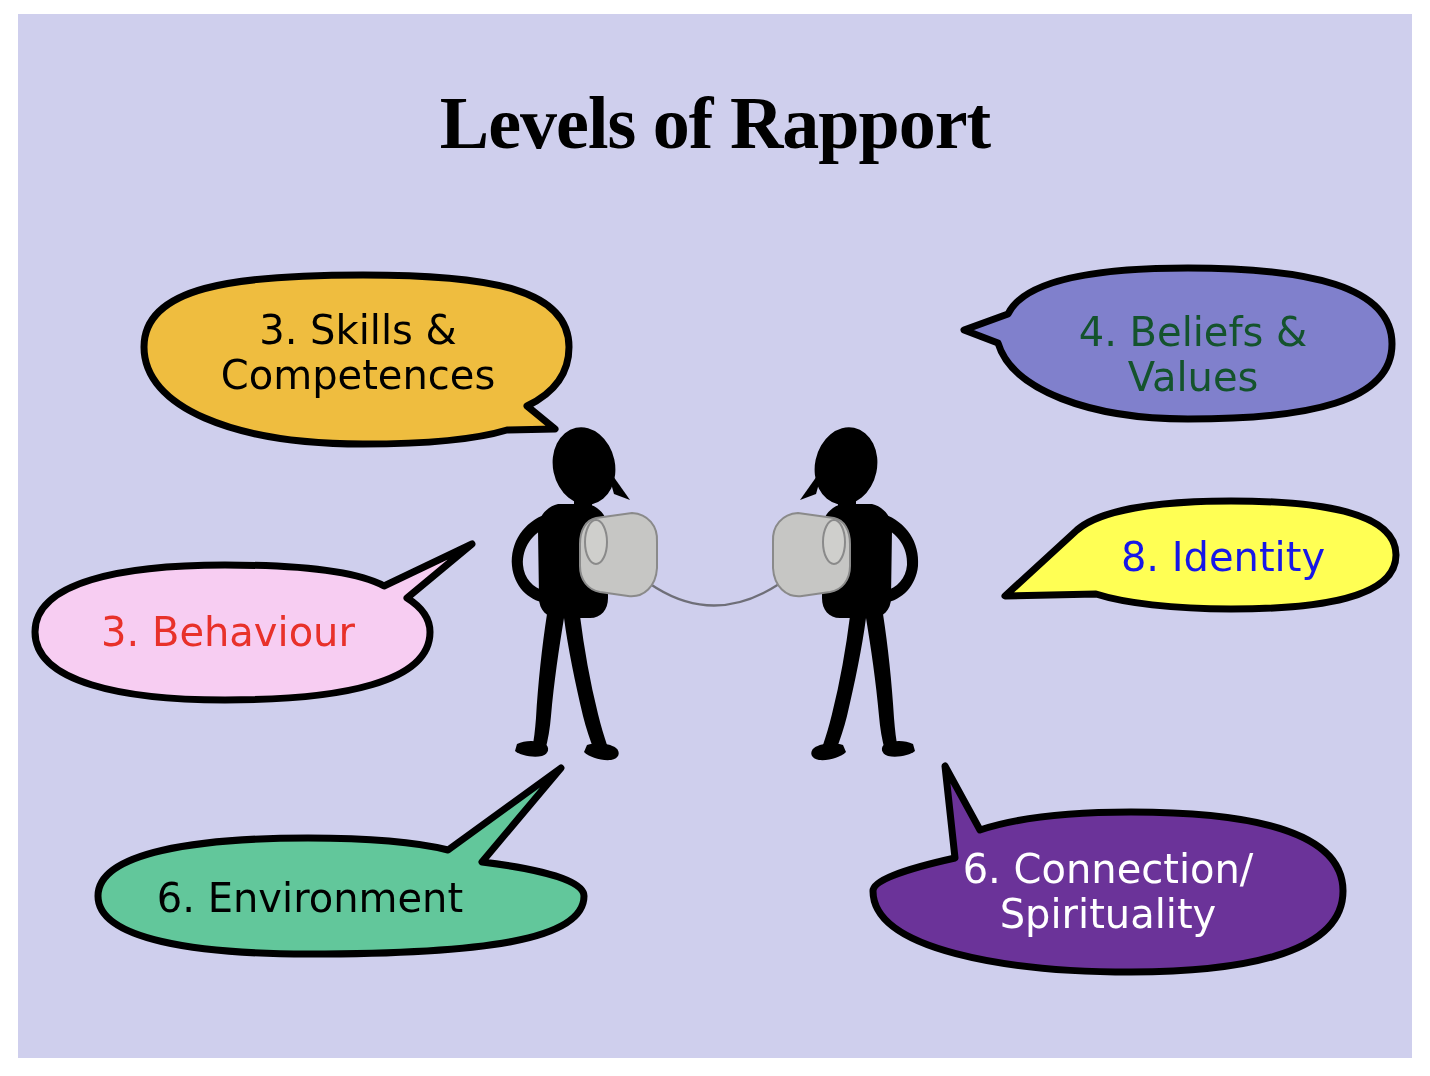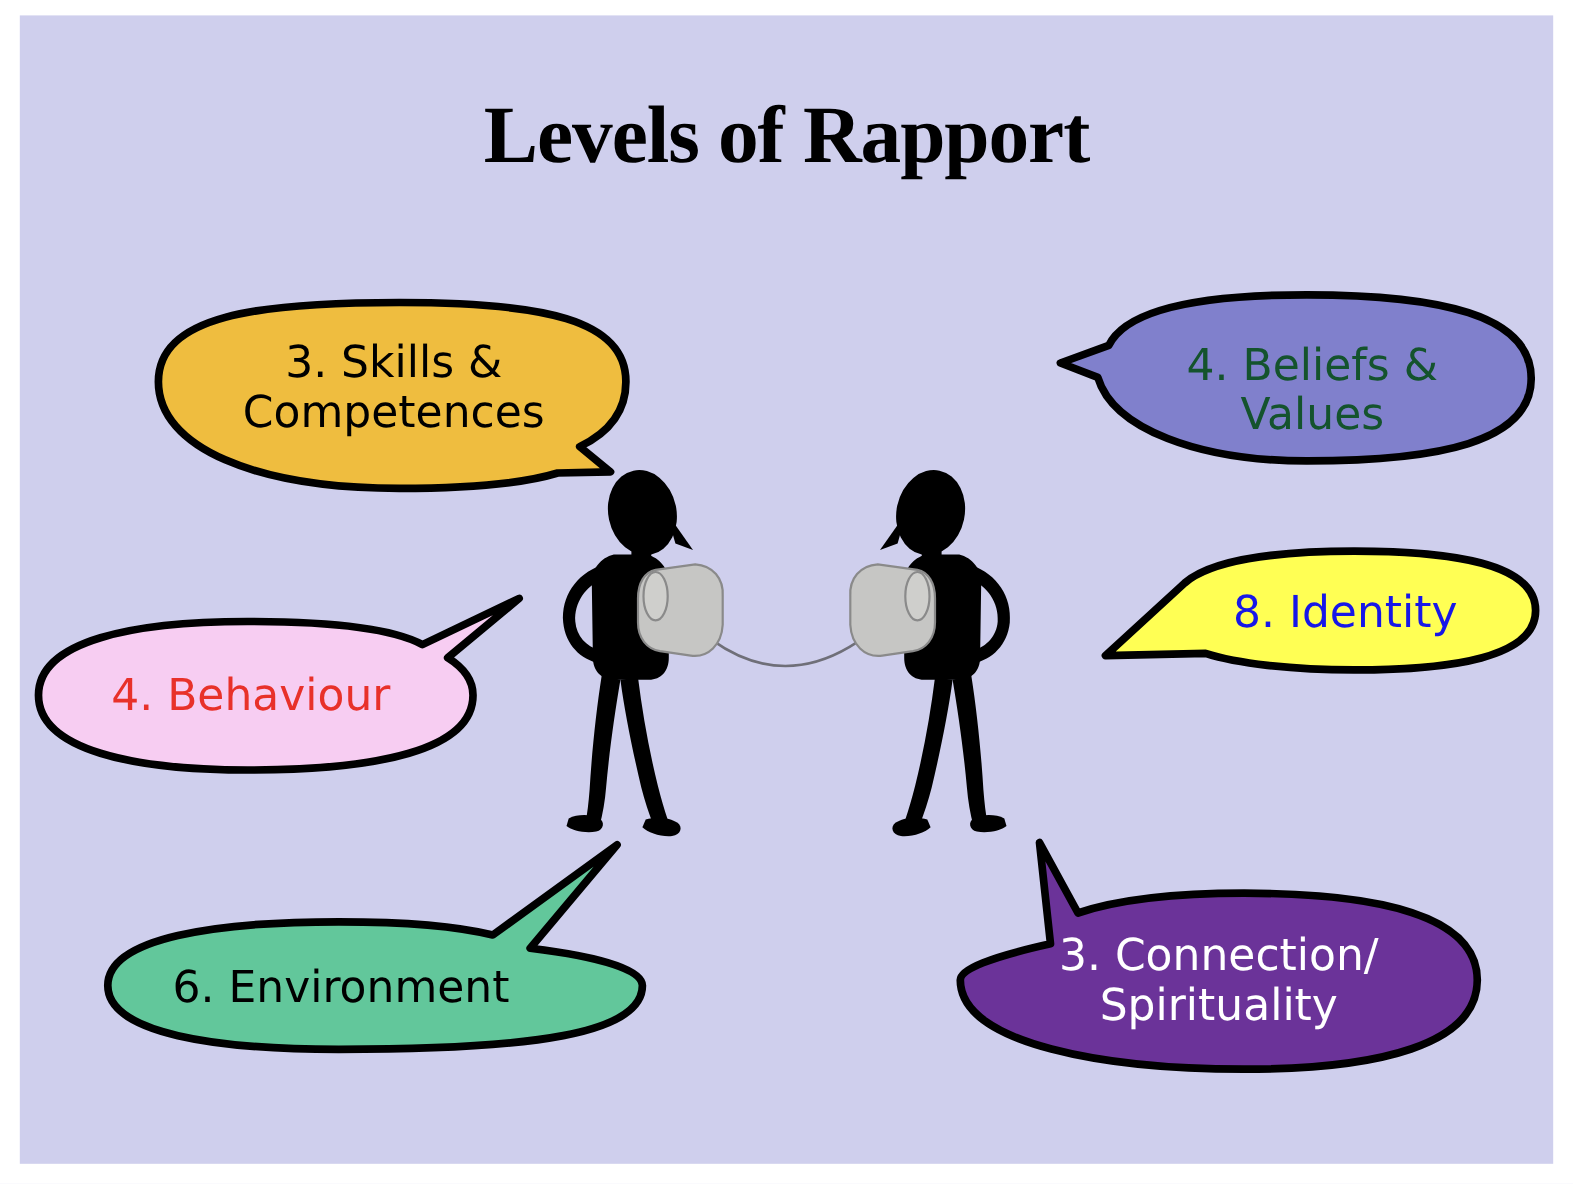--- a/index.html
+++ b/index.html
@@ -173,23 +173,23 @@
                C 1235 958 1325 936 1325 877 Z" fill="#6b3399" stroke="#000000" stroke-width="7" stroke-linejoin="round"></path>
 
     </svg>
 
     <div class="bubble-label" style="left:145px; top:294px; width:390px; font-size:40px; color:#000000;">3. Skills &amp;
 Competences</div>
 
     <div class="bubble-label" style="left:1000px; top:296px; width:350px; font-size:40px; color:#14532d;">4. Beliefs &amp;
 Values</div>
 
-    <div class="bubble-label" style="left:30px; top:596px; width:360px; font-size:40px; color:#e8312a;">4. Behaviour</div>
+    <div class="bubble-label" style="left:30px; top:596px; width:360px; font-size:40px; color:#e8312a;">3. Behaviour</div>
 
     <div class="bubble-label" style="left:1060px; top:521px; width:290px; font-size:40px; color:#1717e8;">8. Identity</div>
 
     <div class="bubble-label" style="left:92px; top:862px; width:400px; font-size:40px; color:#000000;">6. Environment</div>
 
-    <div class="bubble-label" style="left:880px; top:833px; width:420px; font-size:40px; color:#ffffff;">3. Connection/
+    <div class="bubble-label" style="left:880px; top:833px; width:420px; font-size:40px; color:#ffffff;">6. Connection/
 Spirituality</div>
 
   </div>
 </div>
 
 </body></html>

